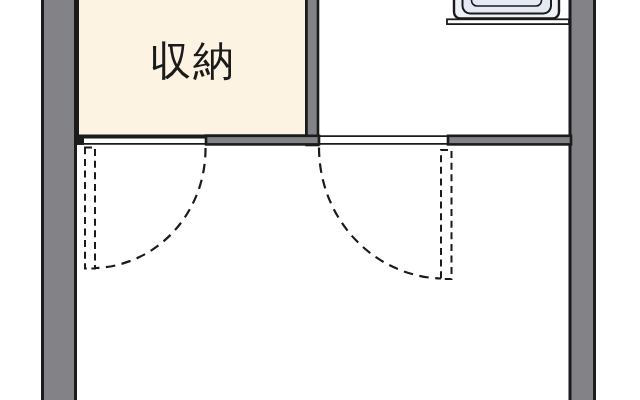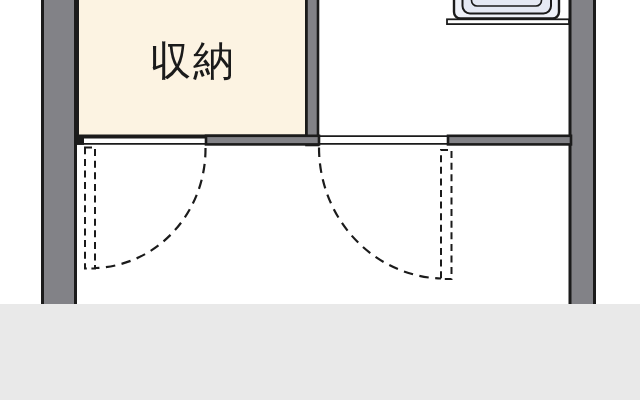--- a/index.html
+++ b/index.html
@@ -5,21 +5,21 @@
   :root{
     --background:#ffffff;
     --wall-fill:#828287;
     --line:#1b1b1b;
     --storage-fill:#fcf3e2;
     --sink-outer-fill:#eef1f8;
     --sink-basin-fill:#e5e9f4;
   }
   html,body{margin:0;padding:0;background:#e9e9e9;}
   .stage{
-    width:640px;height:304px;position:relative;overflow:hidden;
+    width:640px;height:400px;position:relative;overflow:hidden;
     background:var(--background);
     font-family:"DejaVu Sans","Liberation Sans",sans-serif;
     text-align:center;
   }
   svg{display:block;}
   .wall{fill:var(--wall-fill);stroke:var(--line);stroke-width:2.6px;}
   .wall-thick{stroke-width:3px;}
   .room-storage{fill:var(--storage-fill);stroke:var(--line);stroke-width:3px;}
   .opening-line{stroke:var(--line);stroke-width:1.7px;}
   .jamb{fill:var(--line);}

